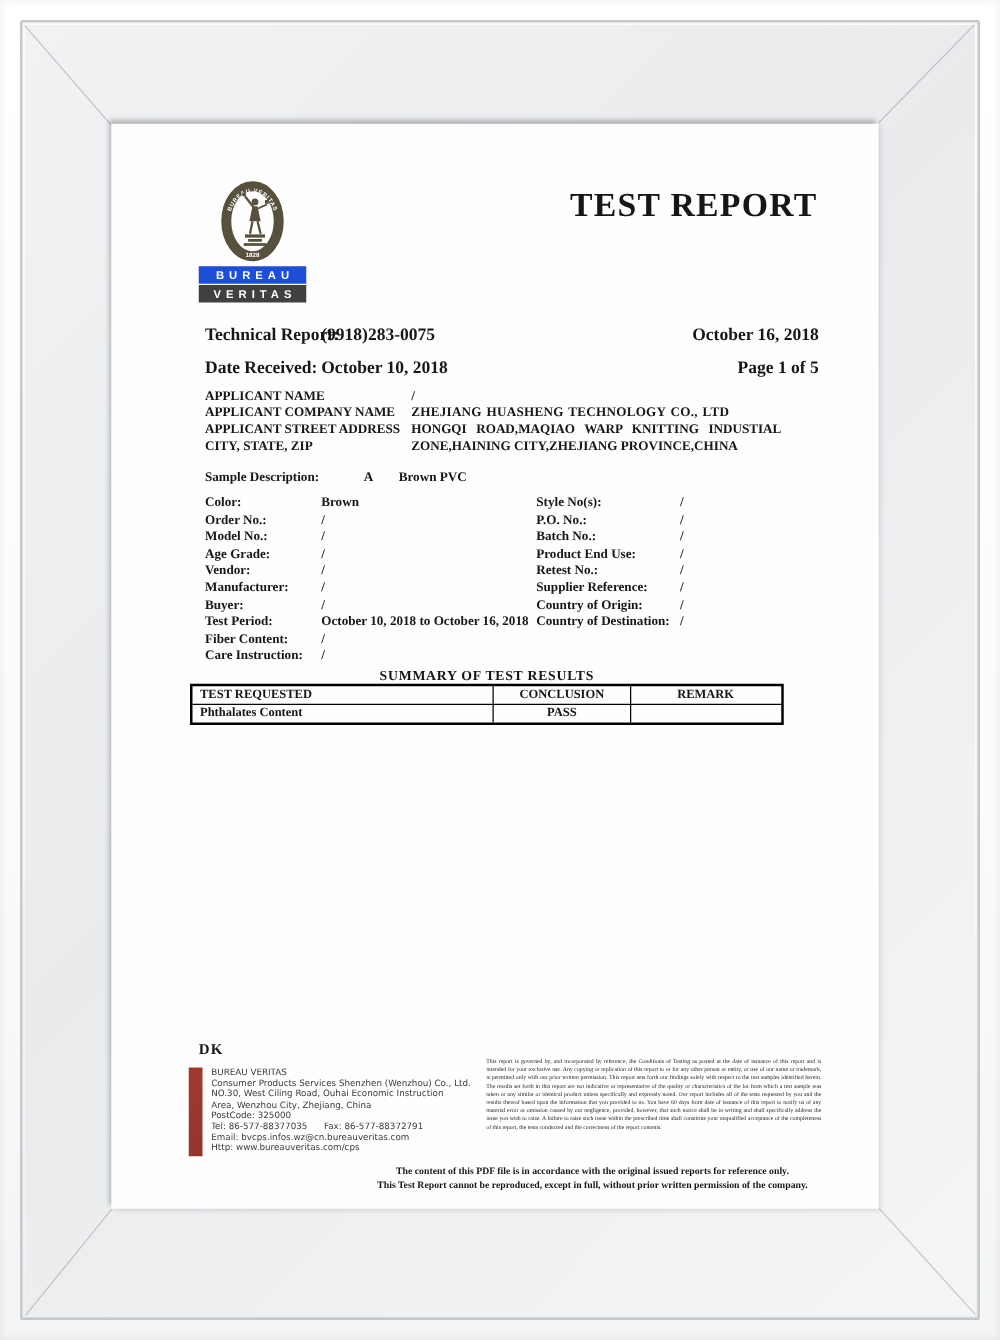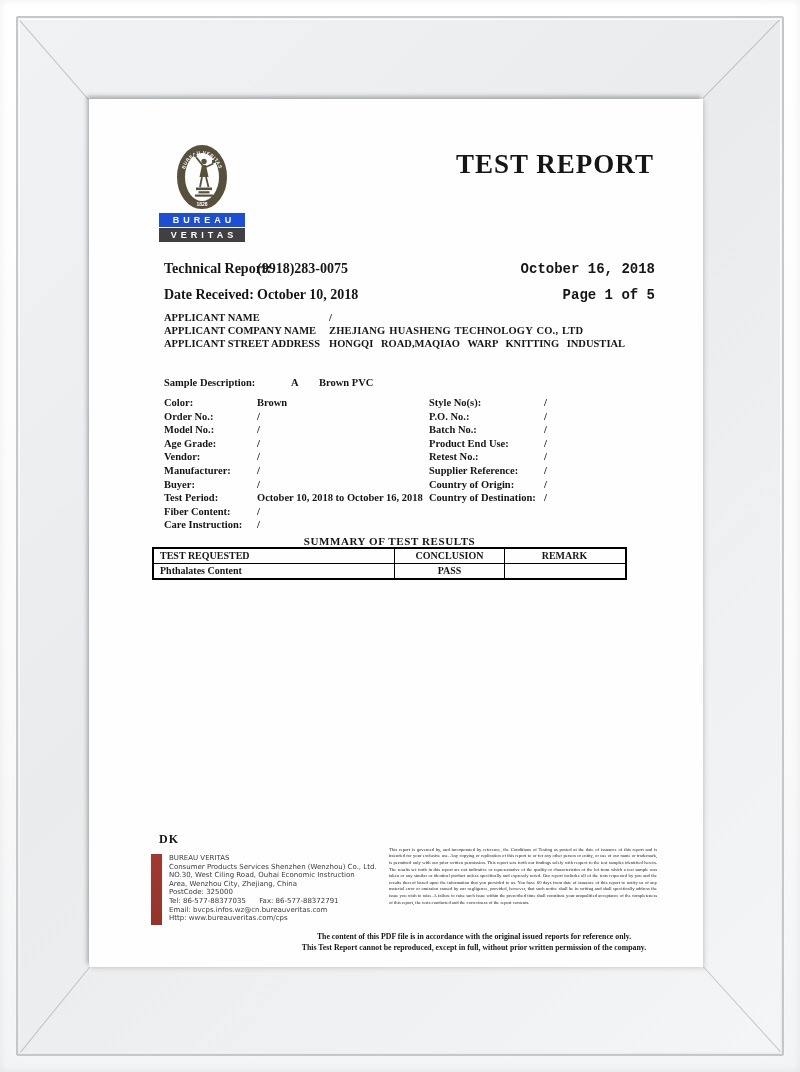--- a/index.html
+++ b/index.html
@@ -25,21 +25,21 @@
   .logo-bar { width:86px; height:14px; color:#ffffff; font-family:"Liberation Sans",sans-serif; font-weight:bold; font-size:9px; letter-spacing:4px; text-align:center; line-height:14px; text-indent:4px; }
   .bar-bureau { background:#1d4ed8; margin-top:3px; }
   .bar-veritas { background:#404040; margin-top:1px; }
 
   .report-title { position:absolute; left:366px; top:50px; width:200px; text-align:center; font-size:27px; font-weight:bold; letter-spacing:1px; }
 
   
   .meta-row { position:absolute; left:0; width:614px; height:14px; font-size:14px; font-weight:bold; }
   .meta-label { position:absolute; left:75px; }
   .meta-value { position:absolute; left:168px; }
-  .meta-right { position:absolute; right:48px; text-align:right;font-family:Liberation Mono, monospace; }
+  .meta-right { position:absolute; right:48px; text-align:right; }
   .row-tech { top:162px; }
   .row-recv { top:188px; }
 
   
   .applicant { position:absolute; left:75px; top:212px; width:492px; font-size:10.5px; font-weight:bold; }
   .app-row { display:flex; height:13.2px; line-height:13.2px; }
   .app-label { width:165px; flex:none; }
   .app-value { flex:1; }
   .app-value.wide { word-spacing:5px; }
   .app-value.co { letter-spacing:0.2px; word-spacing:1px; }
@@ -137,20 +137,24 @@
         <div class="app-value">/</div>
       </div>
       <div class="app-row">
         <div class="app-label">APPLICANT COMPANY NAME</div>
         <div class="app-value co">ZHEJIANG HUASHENG TECHNOLOGY CO., LTD</div>
       </div>
       <div class="app-row">
         <div class="app-label">APPLICANT STREET ADDRESS</div>
         <div class="app-value wide">HONGQI ROAD,MAQIAO WARP KNITTING INDUSTIAL</div>
       </div>
+      <div class="app-row">
+        <div class="app-label">CITY, STATE, ZIP</div>
+        <div class="app-value">ZONE,HAINING CITY,ZHEJIANG PROVINCE,CHINA</div>
+      </div>
     </div>
 
     <div class="sample-row">
       <span class="sample-label">Sample Description:</span>
       <span class="sample-index">A</span>
       <span class="sample-value">Brown PVC</span>
     </div>
 
     <div class="details-left">
       <div class="d-row">

